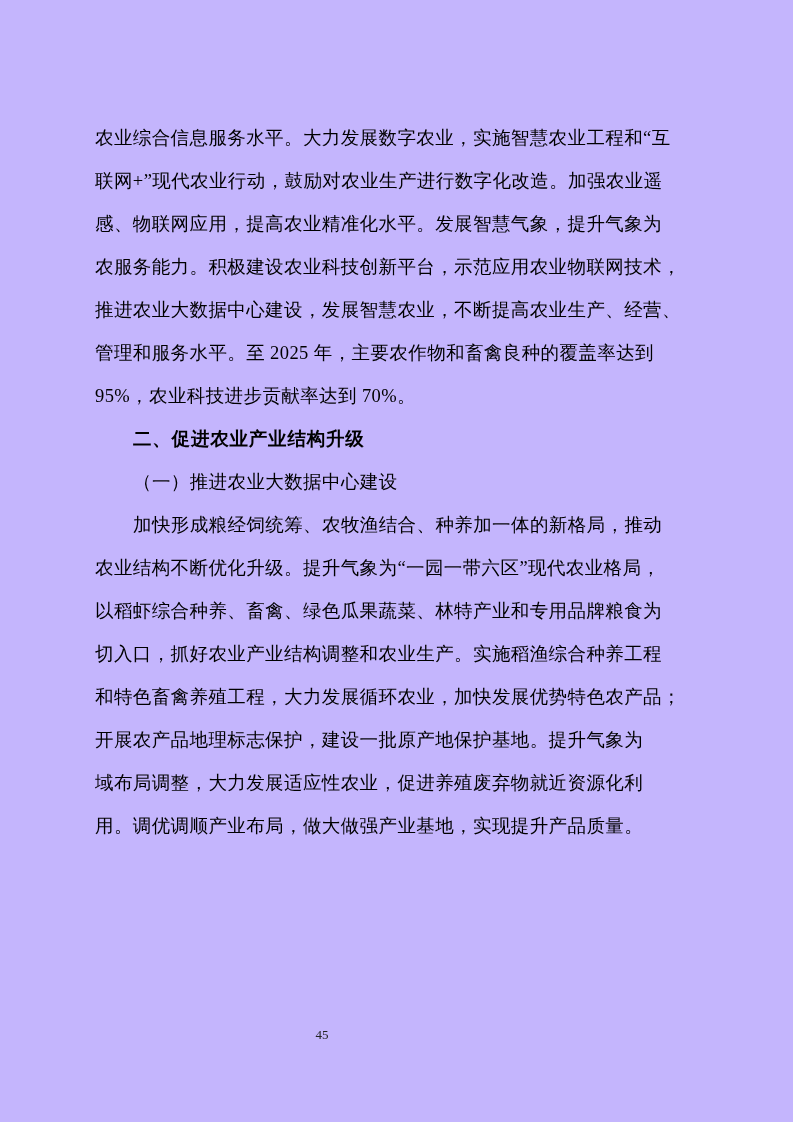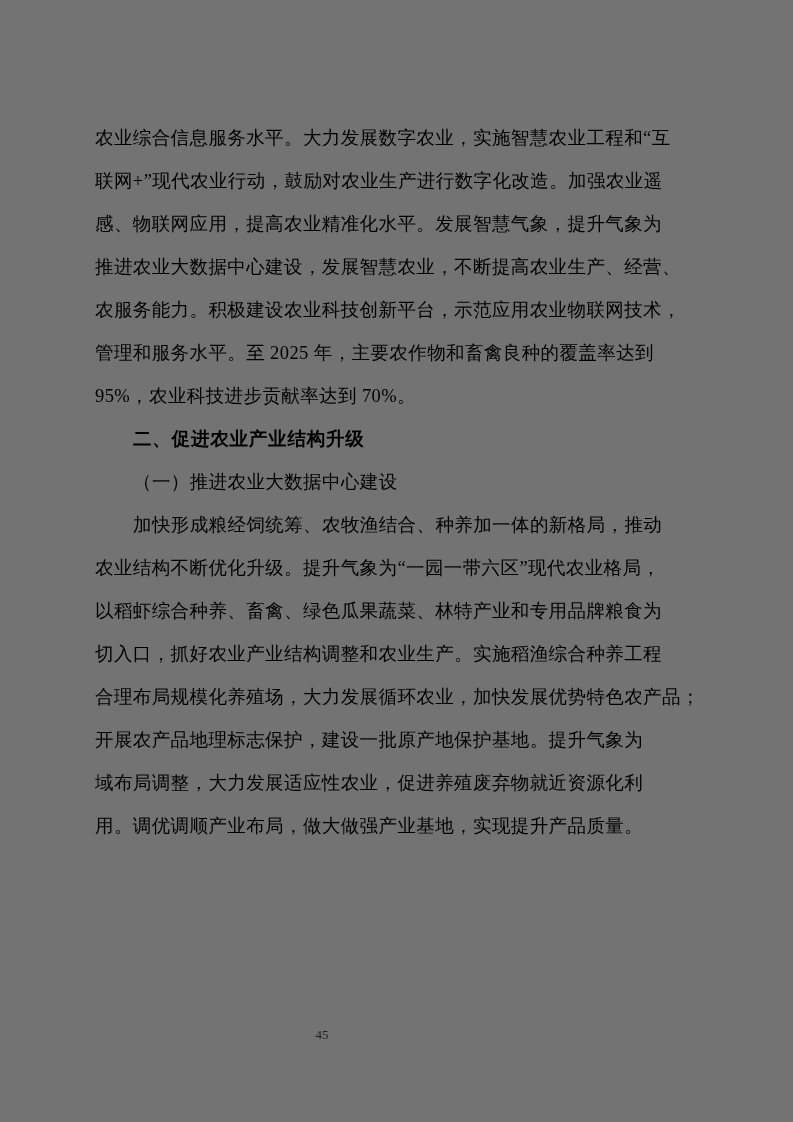--- a/index.html
+++ b/index.html
@@ -13,21 +13,21 @@
       position: relative;
       font-family: "Liberation Serif", "DejaVu Serif", serif;
       color: #000000;
     }
     .page {
       position: absolute;
       left: 0;
       top: 0;
       width: 793px;
       height: 1122px;
-      background: #737373;
+      background: #c4b5fd;
       overflow: hidden;
     }
     .content {
       position: absolute;
       left: 95px;
       top: 117px;
       width: 615px;
     }
     .line {
       height: 43px;
@@ -58,36 +58,36 @@
 </head>
 <body>
 
 <div class="page">
   <div class="content">
 
     <div>
       <div class="line">农业综合信息服务水平。大力发展数字农业，实施智慧农业工程和“互</div>
       <div class="line">联网+”现代农业行动，鼓励对农业生产进行数字化改造。加强农业遥</div>
       <div class="line">感、物联网应用，提高农业精准化水平。发展智慧气象，提升气象为</div>
+      <div class="line">农服务能力。积极建设农业科技创新平台，示范应用农业物联网技术，</div>
       <div class="line">推进农业大数据中心建设，发展智慧农业，不断提高农业生产、经营、</div>
-      <div class="line">农服务能力。积极建设农业科技创新平台，示范应用农业物联网技术，</div>
       <div class="line">管理和服务水平。至 2025 年，主要农作物和畜禽良种的覆盖率达到</div>
       <div class="line">95%，农业科技进步贡献率达到 70%。</div>
     </div>
 
     <div class="line indent heading">二、促进农业产业结构升级</div>
 
     <div class="line indent">（一）推进农业大数据中心建设</div>
 
     <div>
       <div class="line indent">加快形成粮经饲统筹、农牧渔结合、种养加一体的新格局，推动</div>
       <div class="line">农业结构不断优化升级。提升气象为“一园一带六区”现代农业格局，</div>
       <div class="line">以稻虾综合种养、畜禽、绿色瓜果蔬菜、林特产业和专用品牌粮食为</div>
       <div class="line">切入口，抓好农业产业结构调整和农业生产。实施稻渔综合种养工程</div>
-      <div class="line">合理布局规模化养殖场，大力发展循环农业，加快发展优势特色农产品；</div>
+      <div class="line">和特色畜禽养殖工程，大力发展循环农业，加快发展优势特色农产品；</div>
       <div class="line">开展农产品地理标志保护，建设一批原产地保护基地。提升气象为</div>
       <div class="line">域布局调整，大力发展适应性农业，促进养殖废弃物就近资源化利</div>
       <div class="line">用。调优调顺产业布局，做大做强产业基地，实现提升产品质量。</div>
     </div>
 
   </div>
 
   <div class="pagenum">45</div>
 </div>
 

